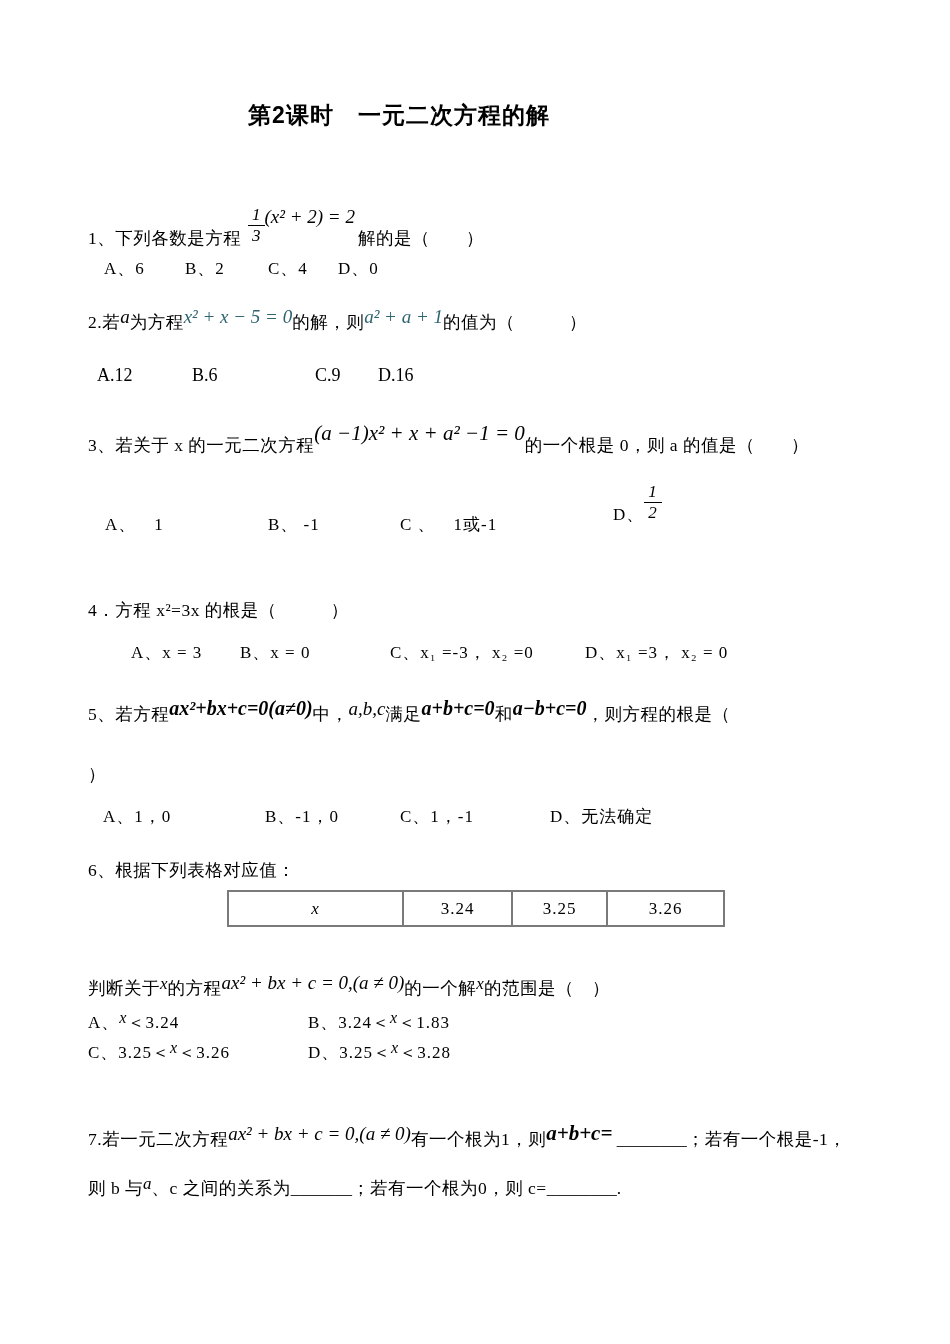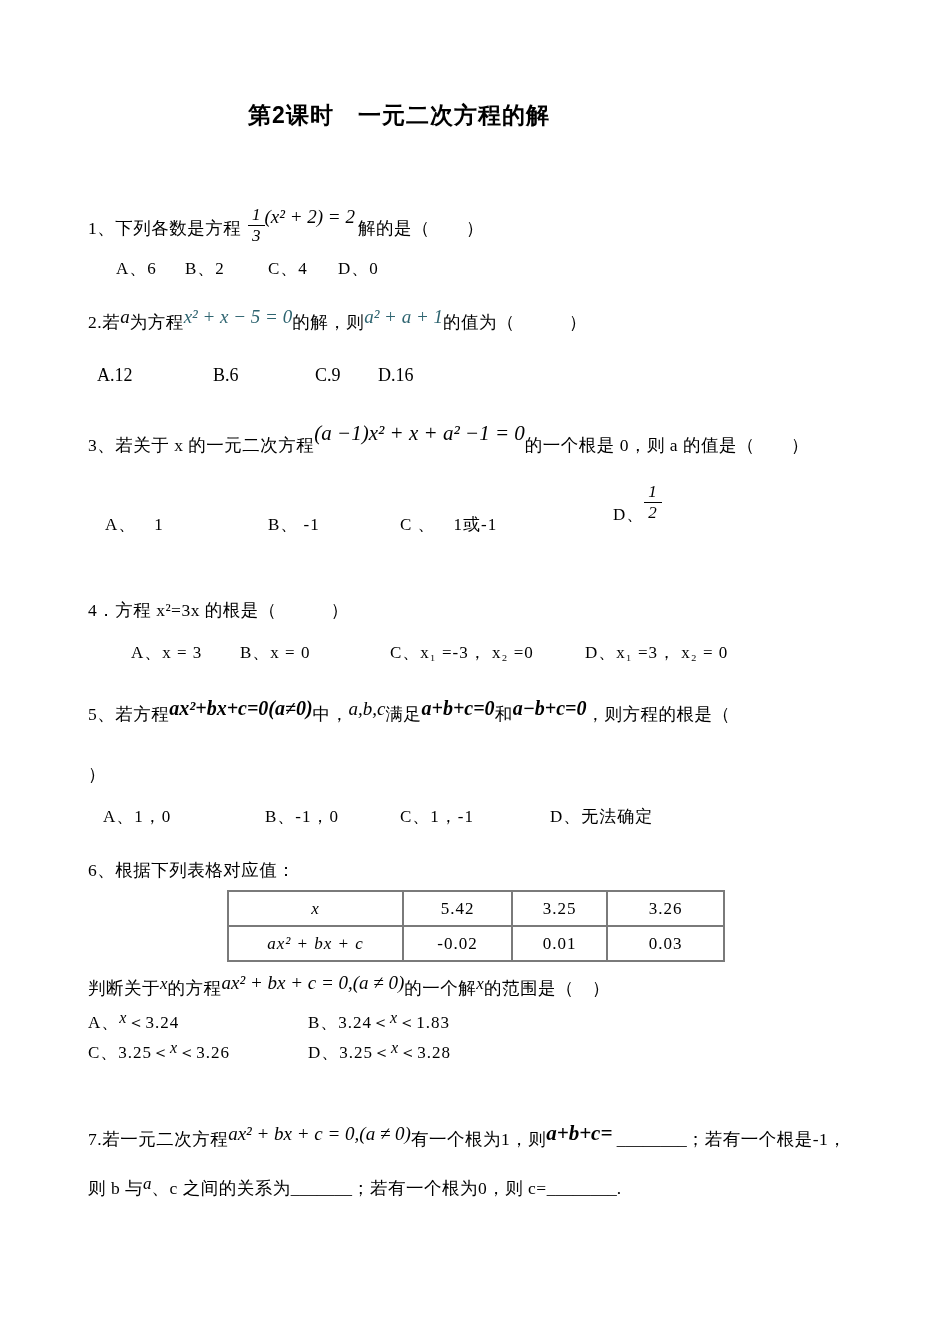--- a/index.html
+++ b/index.html
@@ -16,21 +16,21 @@
   .math-teal{color:#2e6470;}
   .raise{position:relative;top:-5px;}
   .raise-lg{position:relative;top:-11px;display:inline-block;}
   .title{width:798px;text-align:center;font-weight:bold;font-size:23px;letter-spacing:1px;
          font-family:"Liberation Sans","DejaVu Sans",sans-serif;}
   .frac{display:inline-flex;flex-direction:column;align-items:center;line-height:1.05;
         font-style:italic;font-size:17px;vertical-align:middle;}
   .frac .num{border-bottom:1.3px solid #000;padding:0 4px 1px;}
   .frac .den{padding-top:1px;}
   .q1block{height:64px;width:700px;}
-  .q1block .base{position:absolute;bottom:14px;}
+  .q1block .base{position:absolute;bottom:4px;}
   .row{height:26px;width:860px;}
   .row .o{position:absolute;bottom:0;}
   table.vals{border-collapse:collapse;}
   table.vals td{
     border:2px solid #7a7a7a;text-align:center;font-size:17px;
     height:33px;padding:0;letter-spacing:1px;
   }
   .c1{width:173px;} .c2{width:107px;} .c3{width:93px;} .c4{width:115px;}
   .mi{font-style:italic;font-size:18px;}
   .line{white-space:nowrap;}
@@ -45,32 +45,32 @@
   <span class="base cn" style="left:0;">1、下列各数是方程</span>
   <span class="abs" style="bottom:9px;left:160px;white-space:nowrap;">
     <span class="frac">
       <span class="num">1</span>
       <span class="den">3</span>
     </span><span class="math" style="position:relative;top:-6px;">(x² + 2) = 2</span>
   </span>
   <span class="base cn" style="left:270px;">解的是（　　）</span>
 </div>
 <div class="abs row" style="top:254px;left:88px;">
-  <span class="o opt" style="left:28px;margin-top:20px;">A、6</span>
+  <span class="o opt" style="left:16px;margin-top:20px;">A、6</span>
   <span class="o opt" style="left:97px;">B、2</span>
   <span class="o opt" style="left:180px;">C、4</span>
   <span class="o opt" style="left:250px;">D、0</span>
 </div>
 
 <div class="abs line" style="top:310px;left:88px;">
   <span class="cn">2.若</span><span class="math raise">a</span><span class="cn">为方程</span><span class="math raise math-teal">x² + x − 5 = 0</span><span class="cn">的解，则</span><span class="math raise math-teal">a² + a + 1</span><span class="cn">的值为（　　　）</span>
 </div>
 <div class="abs row" style="top:360px;left:88px;">
   <span class="o opt" style="left:9px;letter-spacing:0;font-size:18px;">A.12</span>
-  <span class="o opt" style="left:125px;letter-spacing:0;font-size:18px;">B.6</span>
+  <span class="o opt" style="left:104px;letter-spacing:0;font-size:18px;">B.6</span>
   <span class="o opt" style="left:227px;letter-spacing:0;font-size:18px;">C.9</span>
   <span class="o opt" style="left:290px;letter-spacing:0;font-size:18px;">D.16</span>
 </div>
 
 <div class="abs line" style="top:432px;left:88px;">
   <span class="cn">3、若关于 x 的一元二次方程</span><span class="math math-big raise-lg">(a −1)x² + x + a² −1 = 0</span><span class="cn">的一个根是 0，则 a 的值是（　　）</span>
 </div>
 <div class="abs row" style="top:488px;left:88px;height:48px;">
   <span class="o opt" style="left:17px;">A、　1</span>
   <span class="o opt" style="left:180px;">B、 -1</span>
@@ -98,29 +98,23 @@
   <span class="o opt" style="left:177px;">B、-1，0</span>
   <span class="o opt" style="left:312px;">C、1，-1</span>
   <span class="o opt" style="left:462px;">D、无法确定</span>
 </div>
 
 <div class="abs line cn" style="top:858px;left:88px;">6、根据下列表格对应值：</div>
 <table class="vals abs" style="top:890px;left:227px;">
   <tbody>
       <tr>
     <td class="c1 mi">x</td>
-    <td class="c2">5.42</td>
+    <td class="c2">3.24</td>
     <td class="c3">3.25</td>
     <td class="c4">3.26</td>
-  </tr>
-  <tr>
-    <td class="c1 mi">ax² + bx + c</td>
-    <td class="c2">-0.02</td>
-    <td class="c3">0.01</td>
-    <td class="c4">0.03</td>
   </tr>
 </tbody>
   </table>
 <div class="abs line" style="top:976px;left:88px;">
   <span class="cn">判断关于</span><span class="math raise" style="font-size:17px;">x</span><span class="cn">的方程</span><span class="math raise">ax² + bx + c = 0,(a ≠ 0)</span><span class="cn">的一个解</span><span class="math raise" style="font-size:17px;">x</span><span class="cn">的范围是（　）</span>
 </div>
 <div class="abs row" style="top:1008px;left:88px;">
   <span class="o opt" style="left:0;"><span>A、</span><span class="math raise" style="font-size:16px;">x</span><span>＜3.24</span></span>
   <span class="o opt" style="left:220px;"><span>B、3.24＜</span><span class="math raise" style="font-size:16px;">x</span><span>＜1.83</span></span>
 </div>

